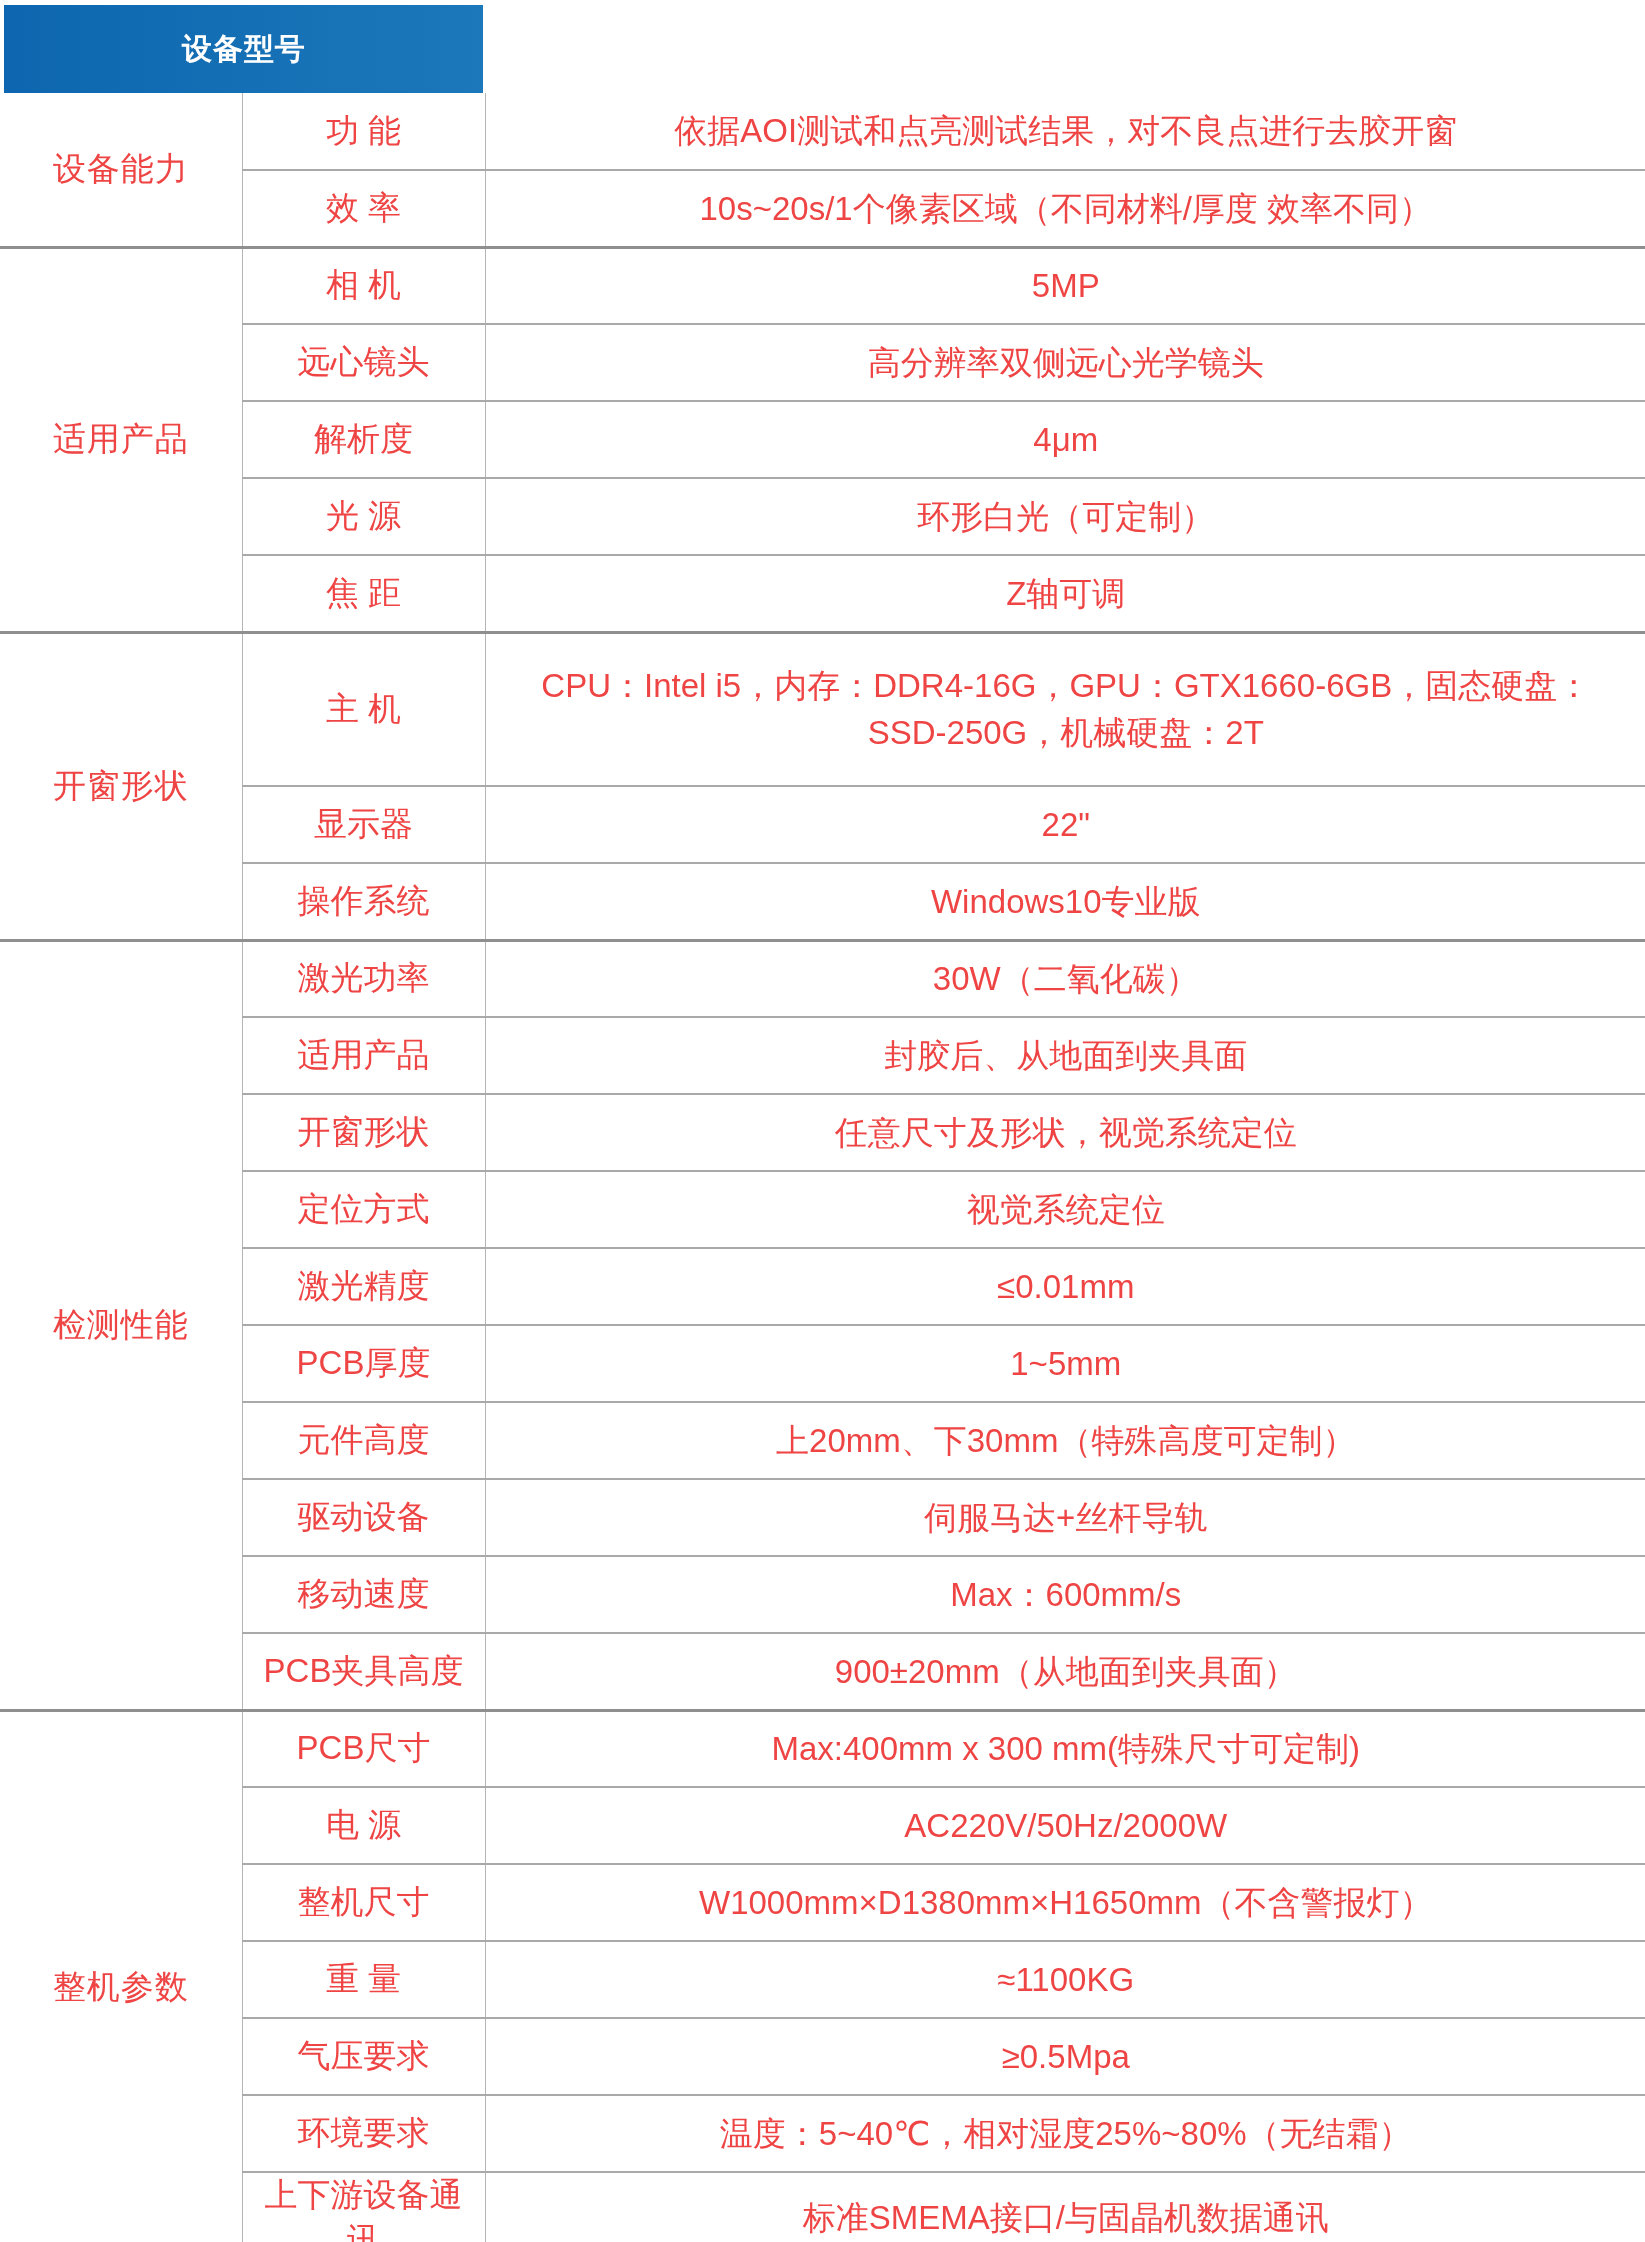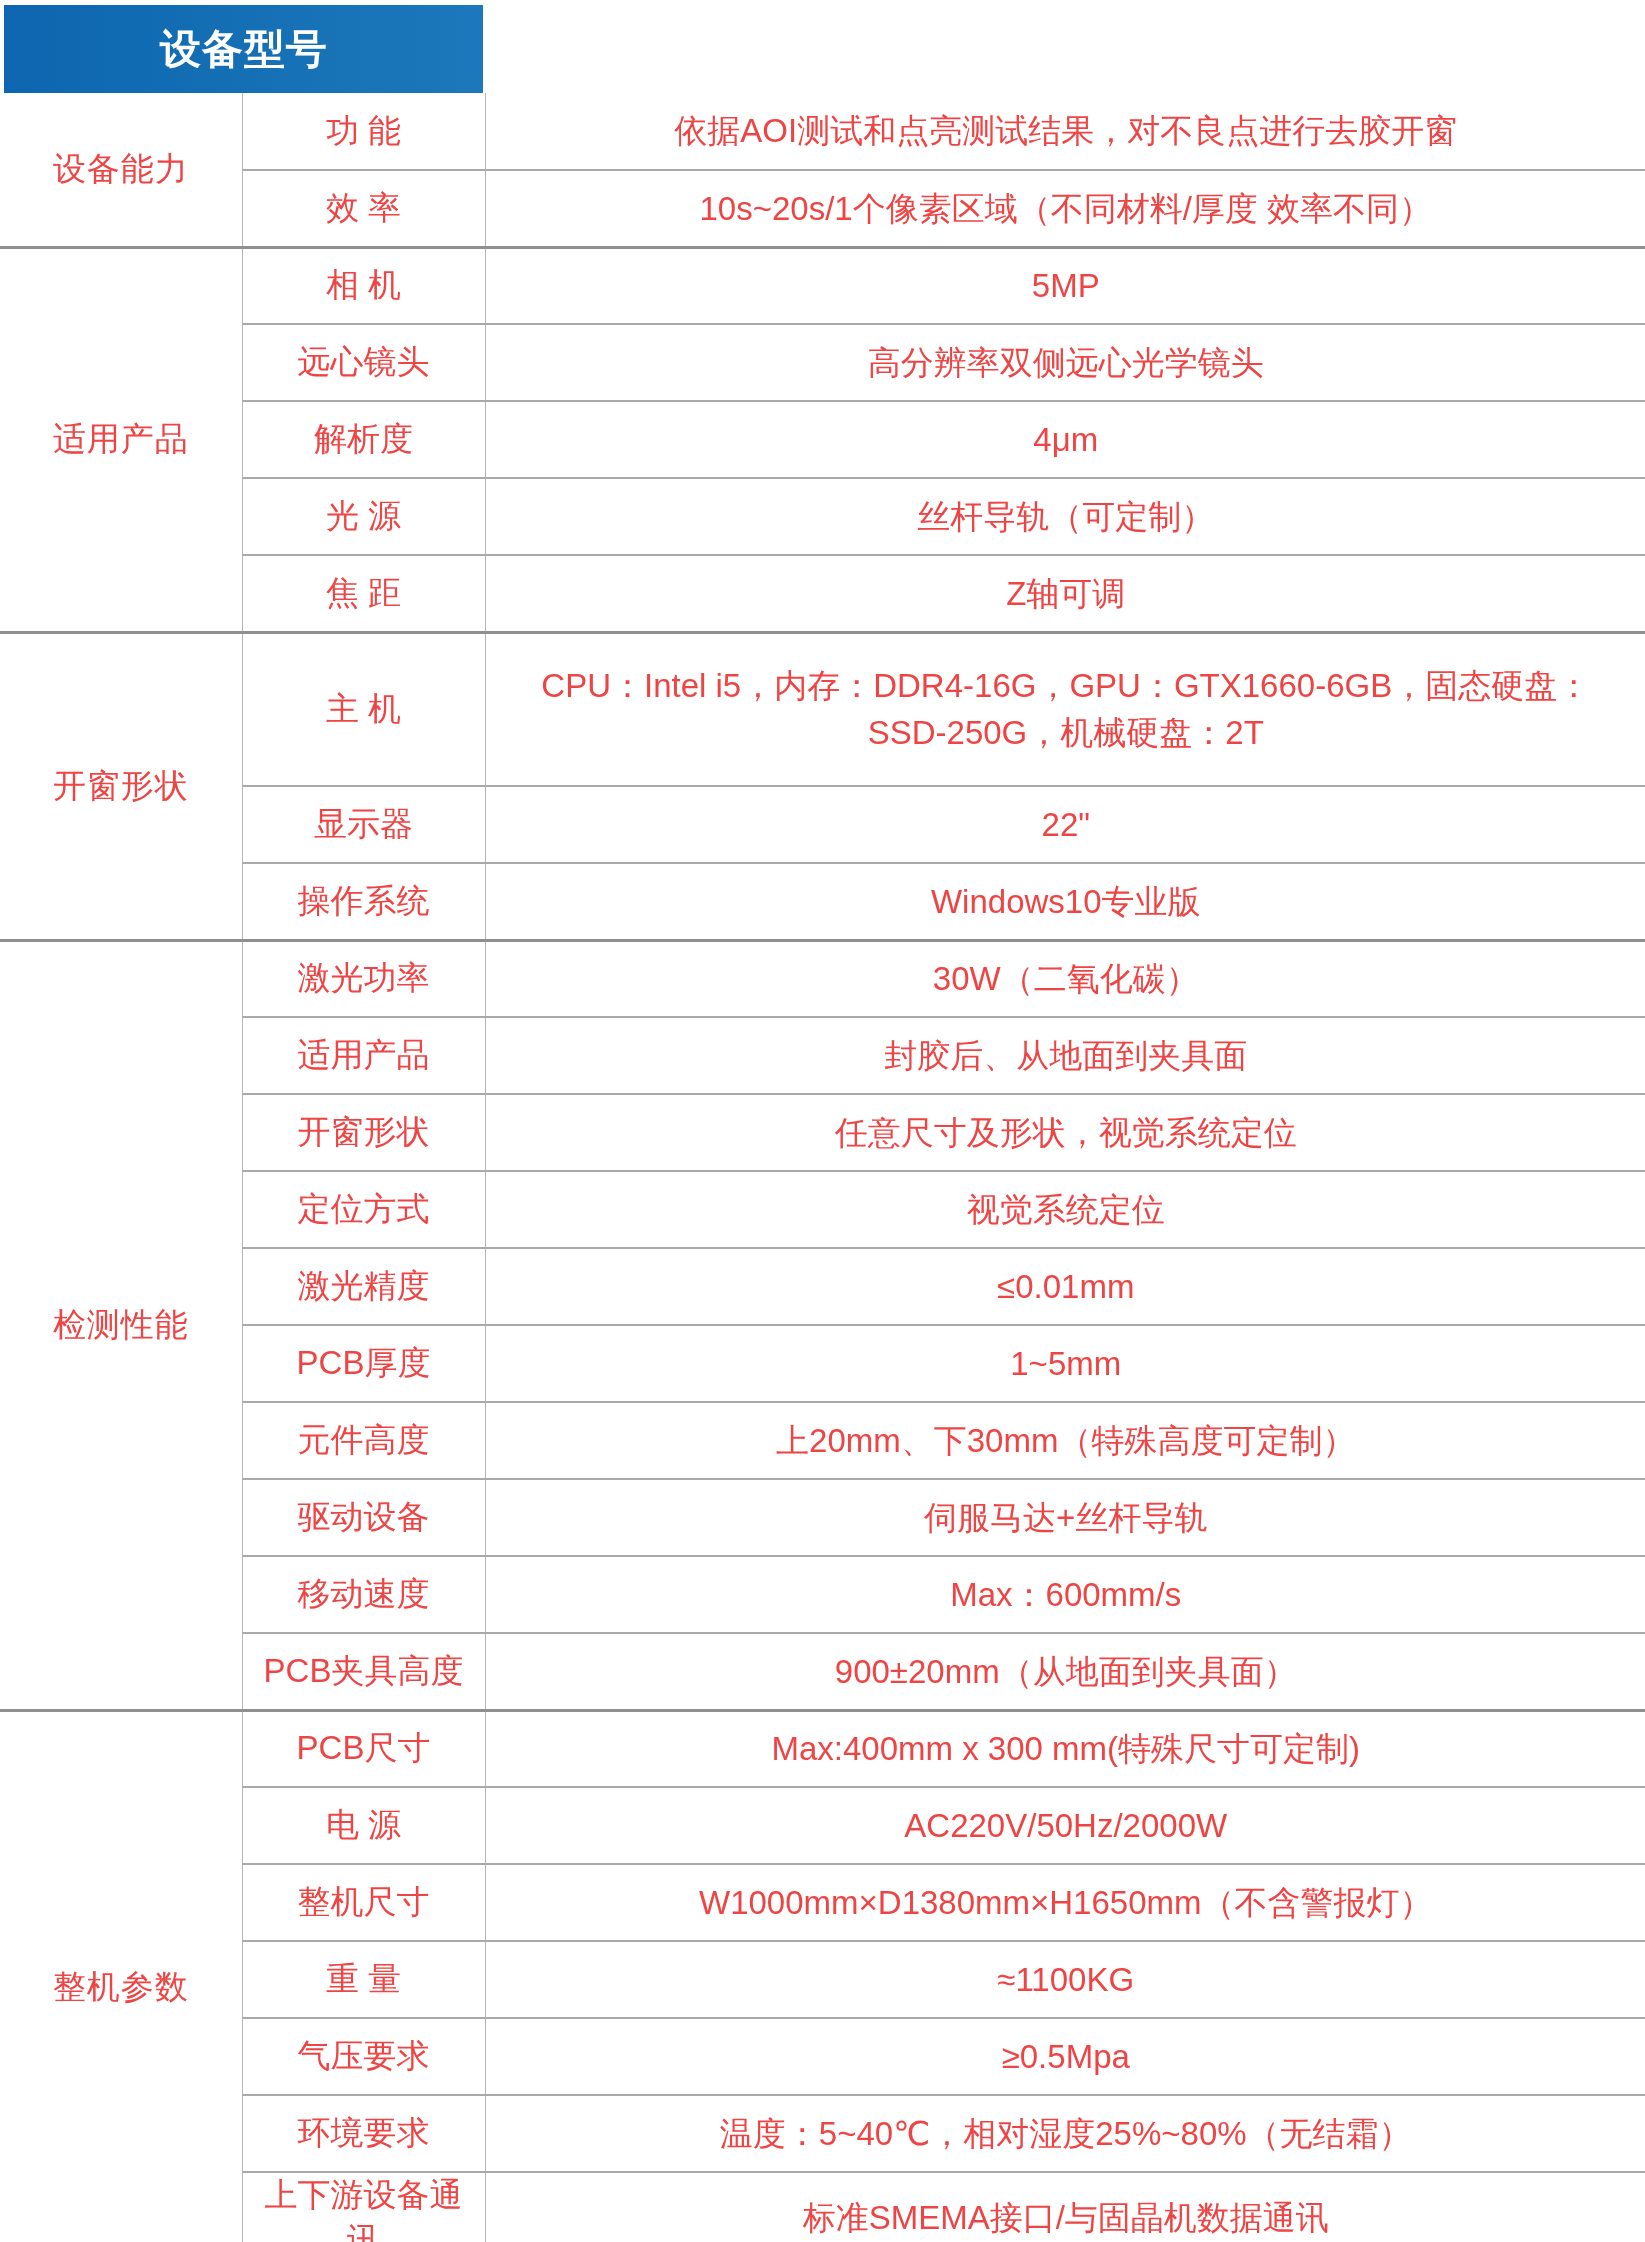--- a/index.html
+++ b/index.html
@@ -19,21 +19,21 @@
   .header {
     height: 88px;
     margin: 0 5.2px 0 4.4px;
     display: flex;
   }
   .header .hcell {
     display: flex;
     align-items: center;
     justify-content: center;
     color: #ffffff;
-    font-size: 41px;
+    font-size: 30px;
     font-weight: bold;
     letter-spacing: 0.9px;
   }
   .h-left  { width: 479px; background: linear-gradient(90deg, #0d66af, #1c78ba); }
   .h-divider { width: 3.5px; background: #ffffff; }
   .h-right { flex: 1; background: linear-gradient(90deg, #2283bf, #43a3c9); }
   
   table.spec {
     width: 1646px;
     border-collapse: collapse;
@@ -106,21 +106,21 @@
     <tr class="r inner">
       <td class="label">远心镜头</td>
       <td class="value">高分辨率双侧远心光学镜头</td>
     </tr>
     <tr class="r inner">
       <td class="label">解析度</td>
       <td class="value">4μm</td>
     </tr>
     <tr class="r inner">
       <td class="label">光 源</td>
-      <td class="value">丝杆导轨（可定制）</td>
+      <td class="value">环形白光（可定制）</td>
     </tr>
     <tr class="r last">
       <td class="label">焦 距</td>
       <td class="value">Z轴可调</td>
     </tr>
 
     <tr class="r-tall inner">
       <td class="group" rowspan="3">开窗形状</td>
       <td class="label">主 机</td>
       <td class="value">CPU：Intel i5，内存：DDR4-16G，GPU：GTX1660-6GB，固态硬盘：

